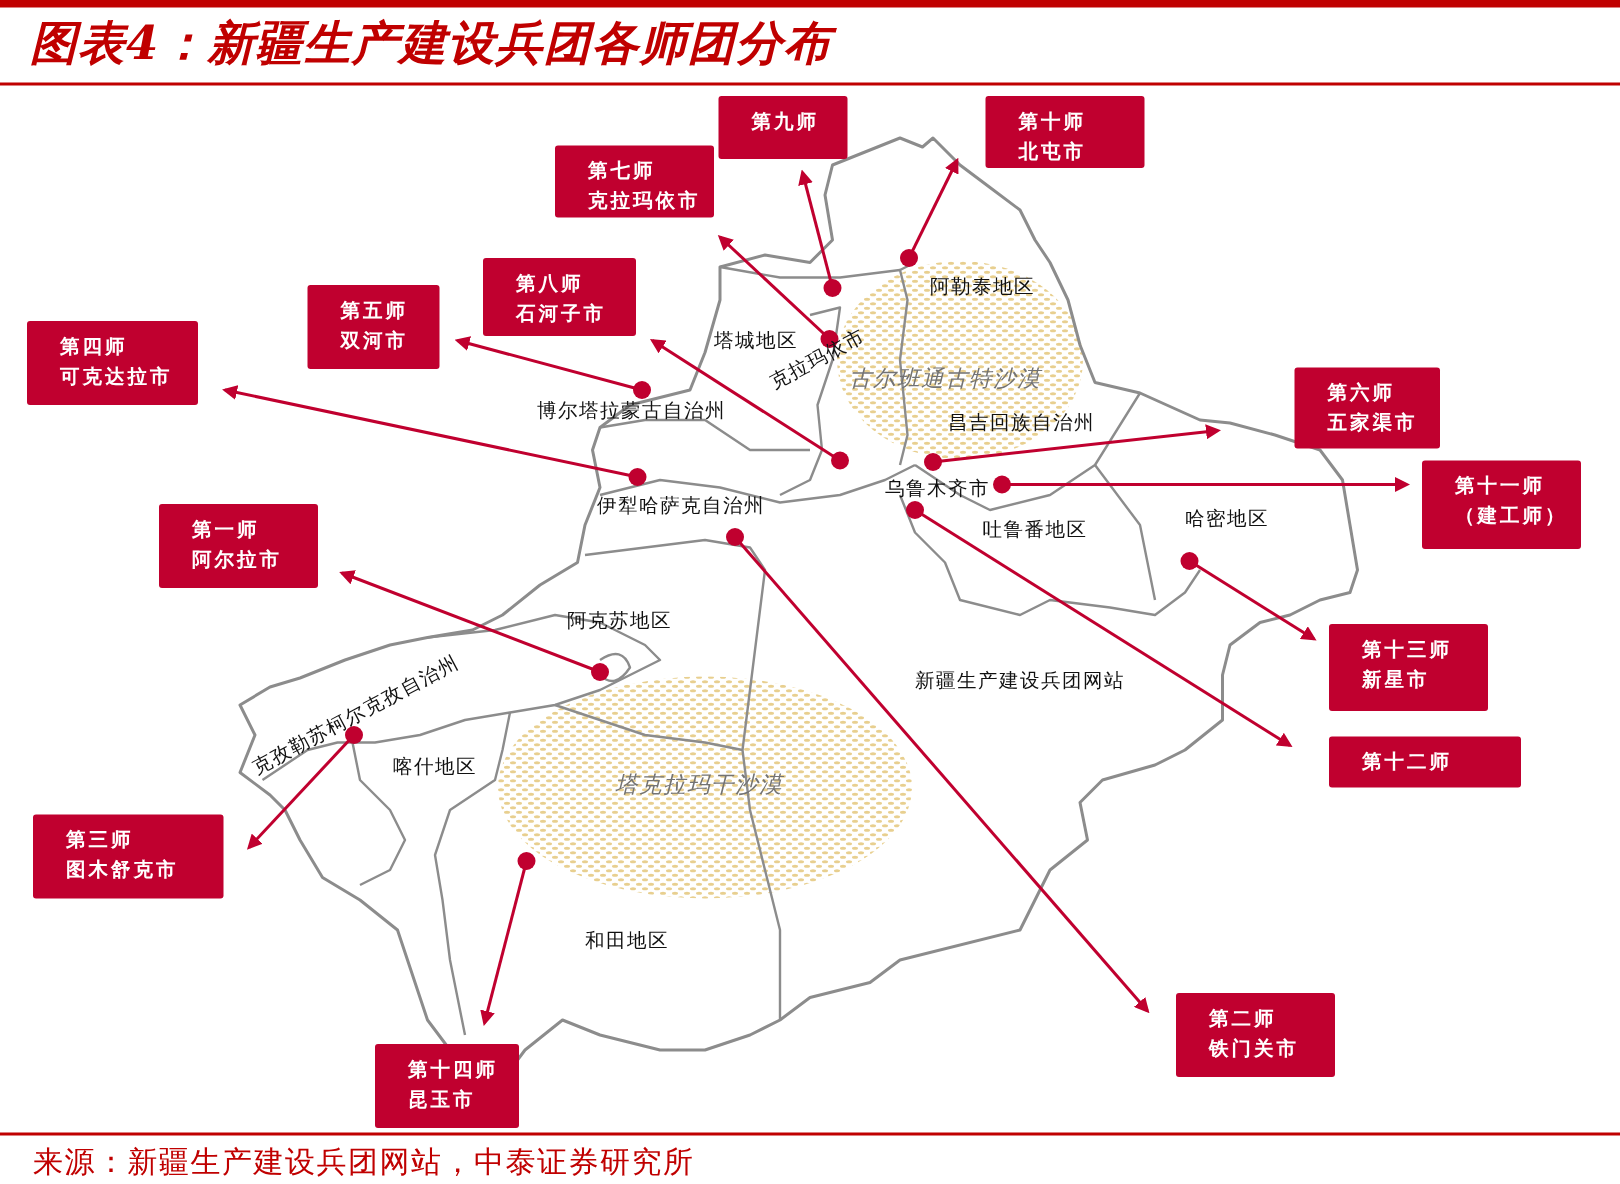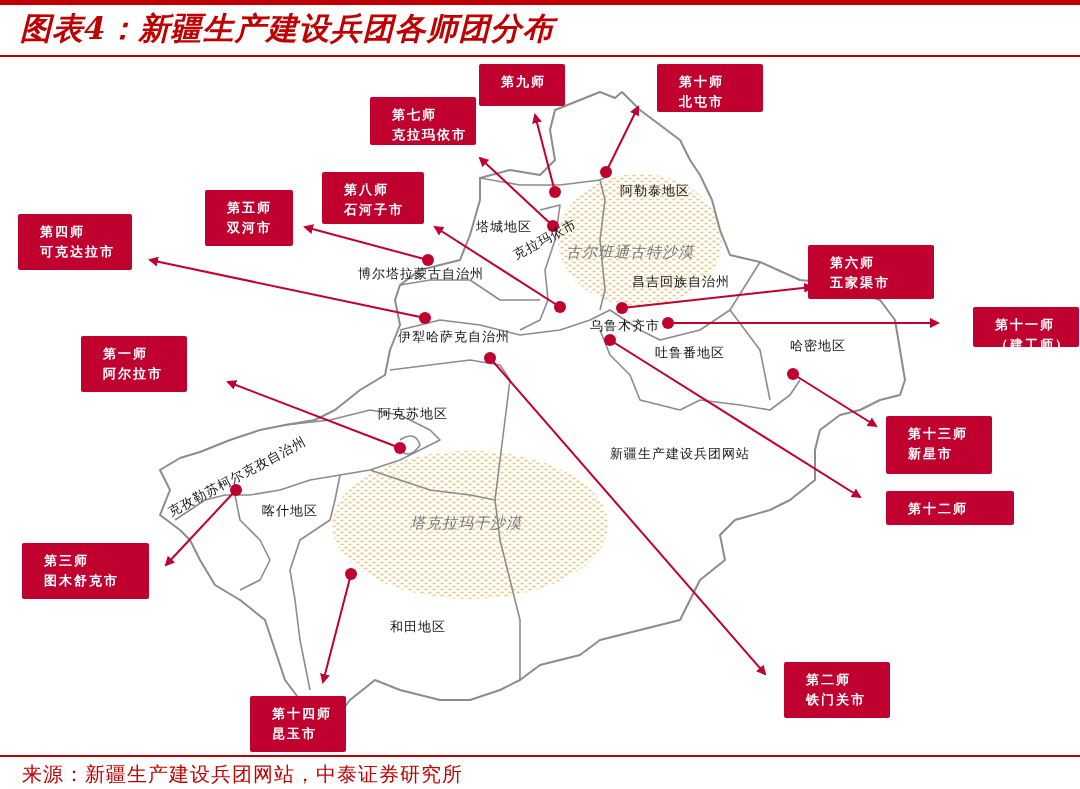--- a/index.html
+++ b/index.html
@@ -138,29 +138,29 @@
   <span>石河子市</span>
 </div>
 <div class="box" style="left:205px;top:190px;width:88px;height:56px;">
   <span>第五师</span>
   <span>双河市</span>
 </div>
 <div class="box" style="left:18px;top:214px;width:114px;height:56px;">
   <span>第四师</span>
   <span>可克达拉市</span>
 </div>
-<div class="box" style="left:808px;top:245px;width:126px;height:54px;">
+<div class="box" style="left:863px;top:245px;width:97px;height:54px;">
   <span>第六师</span>
   <span>五家渠市</span>
 </div>
-<div class="box" style="left:973px;top:307px;width:106px;height:40px;">
+<div class="box" style="left:948px;top:307px;width:106px;height:59px;">
   <span>第十一师</span>
   <span>（建工师）</span>
 </div>
-<div class="box" style="left:81px;top:336px;width:106px;height:56px;">
+<div class="box" style="left:106px;top:336px;width:106px;height:56px;">
   <span>第一师</span>
   <span>阿尔拉市</span>
 </div>
 <div class="box" style="left:886px;top:416px;width:106px;height:58px;">
   <span>第十三师</span>
   <span>新星市</span>
 </div>
 <div class="box" style="left:886px;top:491px;width:128px;height:34px;">
   <span>第十二师</span>
   <span></span>

